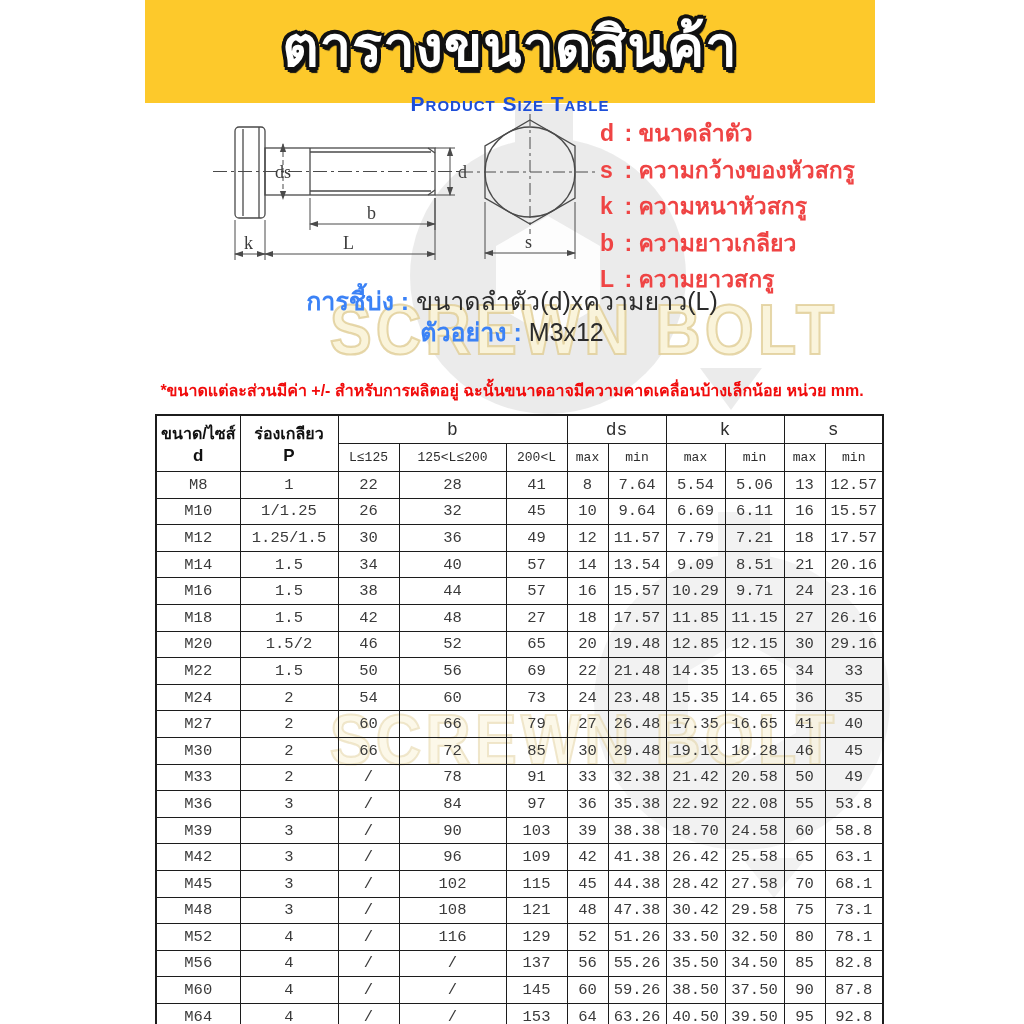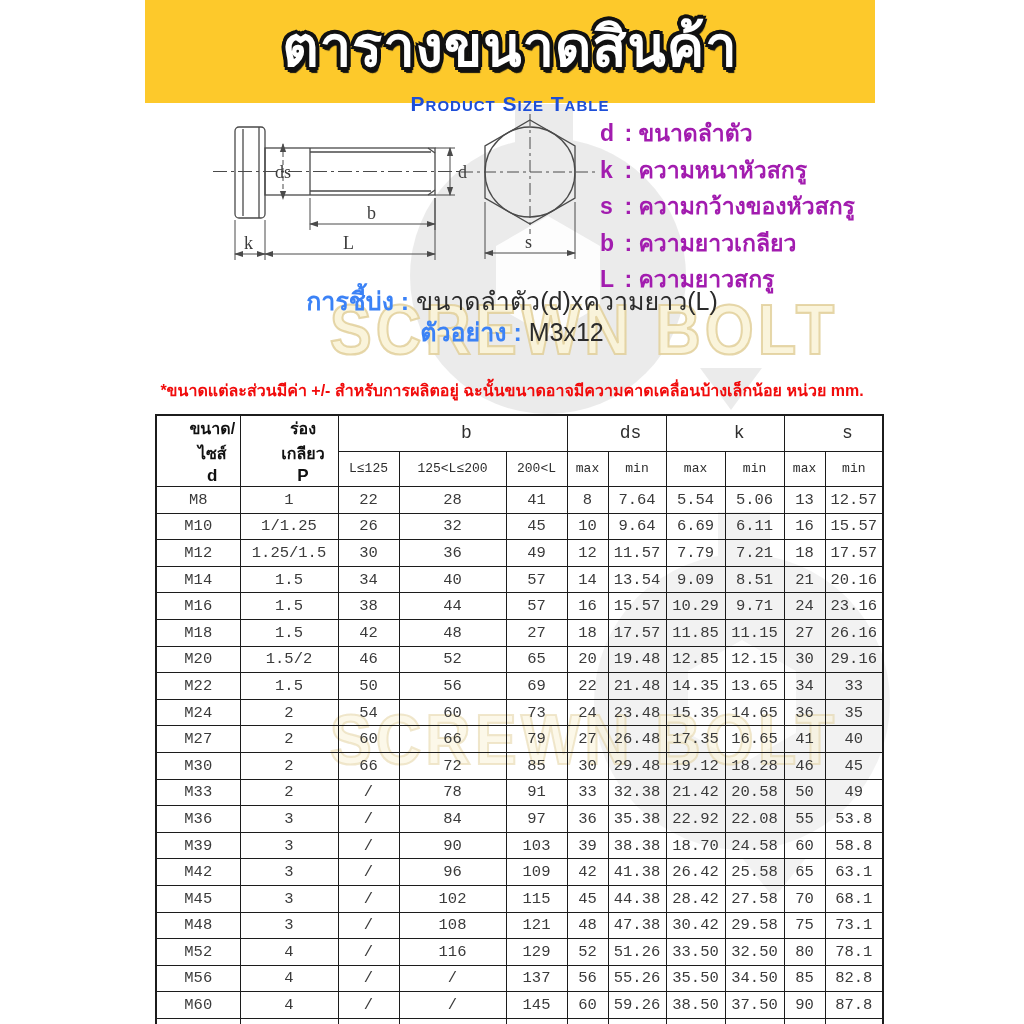--- a/index.html
+++ b/index.html
@@ -22,21 +22,21 @@
   }
   
   .wm-text{
     position:absolute;left:148px;width:872px;z-index:0;text-align:center;white-space:nowrap;
     font-weight:bold;font-size:63px;letter-spacing:4px;transform:scaleY(1.12);
     color:rgba(250,243,217,0.95);-webkit-text-stroke:2px rgba(224,205,150,0.8);
   }
   .wm-1{top:293px;}
   .wm-2{top:703px;opacity:.6;}
   
-  .legend{left:600px;top:116px;width:420px;color:#a21caf;}
+  .legend{left:600px;top:116px;width:420px;color:#ef4444;}
   .legend-row{height:36.5px;font-size:23px;font-weight:bold;line-height:34px;}
   .legend-sym{display:inline-block;min-width:18px;}
   
   .info{left:150px;top:286px;width:724px;text-align:center;}
   .info-line{font-size:25px;line-height:31px;color:#2b2b2b;}
   .info-label{color:#3b82f6;font-weight:bold;}
   .note{
     left:24px;top:378px;width:976px;text-align:center;
     color:#F10B0B;font-size:16px;font-weight:bold;
   }
@@ -46,21 +46,21 @@
   td,th{
     border:1px solid #1c1c1c;text-align:center;vertical-align:middle;
     color:#3a3a3a;padding:0;background:transparent;
   }
   .tbl-wrap table{border:2px solid #1c1c1c;}
   th.thai{font-family:"Liberation Sans","DejaVu Sans",sans-serif;font-size:16px;font-weight:bold;color:#111;}
   th.thai .second{font-size:17px;}
   th.mono,td{font-family:"Liberation Mono","DejaVu Sans Mono",monospace;}
   th.mono{font-size:18px;font-weight:normal;color:#2e2e2e;}
   th.mono.small{font-size:13px;}
-  tr.grp th{height:27px;padding-left:28px;}
+  tr.grp th{height:27px;}
   tr.sub th{height:27px;}
   tbody td{height:25.6px;font-size:15.5px;}
 </style>
 </head>
 <body>
 
 <svg class="bg-layer" width="1024" height="1024" viewBox="0 0 1024 1024">
   <g fill="#d8d8d8" opacity="0.5">
     <rect x="515" y="104" width="58" height="52"></rect>
     <circle cx="548" cy="276" r="138"></circle>
@@ -142,26 +142,26 @@
     <text x="330" y="136">s</text>
   </g>
 </svg>
 
 <div class="fg legend">
   <div class="legend-row">
     <span class="legend-sym">d</span>
     <span>: ขนาดลำตัว</span>
   </div>
   <div class="legend-row">
+    <span class="legend-sym">s</span>
+    <span>: ความกว้างของหัวสกรู</span>
+  </div>
+  <div class="legend-row">
     <span class="legend-sym">k</span>
     <span>: ความหนาหัวสกรู</span>
-  </div>
-  <div class="legend-row">
-    <span class="legend-sym">s</span>
-    <span>: ความกว้างของหัวสกรู</span>
   </div>
   <div class="legend-row">
     <span class="legend-sym">b</span>
     <span>: ความยาวเกลียว</span>
   </div>
   <div class="legend-row">
     <span class="legend-sym">L</span>
     <span>: ความยาวสกรู</span>
   </div>
 </div>

